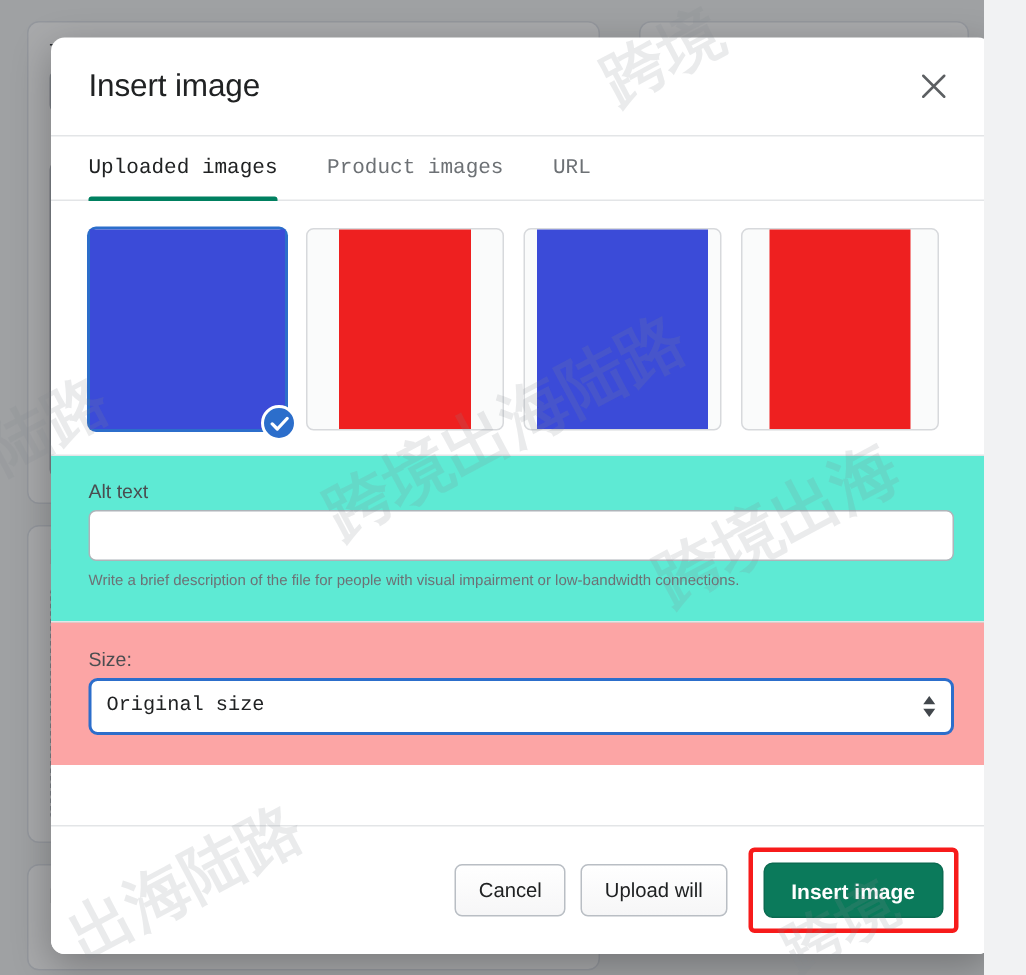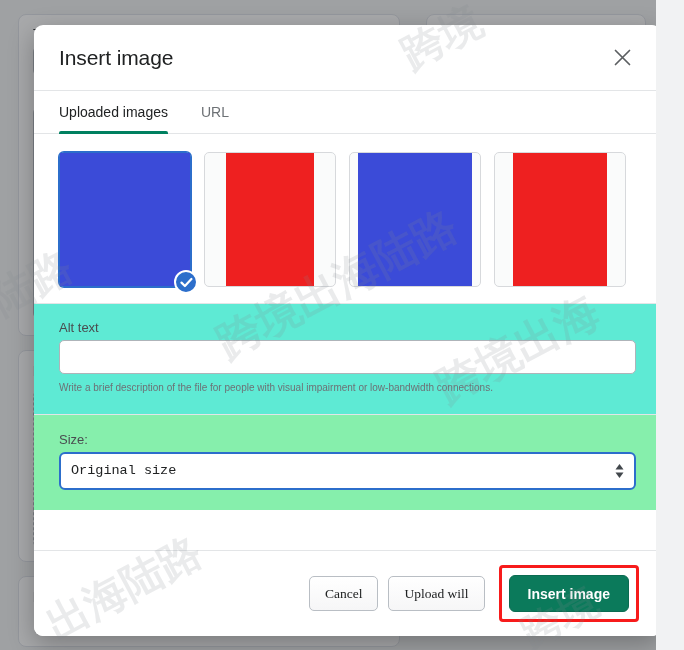--- a/index.html
+++ b/index.html
@@ -147,20 +147,21 @@
   .close-btn svg { display: block; }
 
   .tabs-bar {
     border-top: 1px solid #e3e5e7;
     border-bottom: 1px solid #e3e5e7;
     display: flex;
     padding: 0 25px;
     flex: none;
     height: 44px;
     align-items: stretch;
+    font-family: Liberation Mono, monospace;
   }
   .tab {
     display: flex; align-items: center;
     padding: 0 0px;
     margin-right: 33px;
     font-size: 14px;
     color: #6d7175;
     cursor: pointer;
     position: relative;
     background: transparent; border: none;
@@ -240,21 +241,21 @@
   .help-text {
     margin-top: 7px;
     font-size: 10px;
     color: #6d7175;
     line-height: 1.45;
   }
 
   .size-region {
     flex: none;
     padding: 17px 25px 20px 25px;
-    background: #86efac;
+    background: #fca5a5;
   }
   .select-wrap {
     position: relative;
     width: 100%;
     font-family: Liberation Mono, monospace;
   }
   .select-box {
     width: 100%;
     height: 38px;
     border: 2px solid #2c6ecb;
@@ -281,21 +282,21 @@
     padding: 14px 22px 14px 22px;
     display: flex; justify-content: flex-end; align-items: center;
     gap: 10px;
     background: #fff;
   }
   .btn {
     height: 35px;
     padding: 0 15px;
     border-radius: 5px;
     font-size: 13.5px;
-    font-family: Liberation Serif, serif;
+    font-family: Liberation Sans, sans-serif;
     cursor: pointer;
     border: 1px solid #b9bec4;
     background: linear-gradient(180deg,#ffffff,#f6f6f7);
     color: #202223;
     text-align: right;
   }
   .btn-primary-wrap {
     position: relative;
     padding: 7px;
     border: 3px solid #f71b1b;
@@ -426,20 +427,21 @@
       <div class="modal-title">Insert image</div>
       <button class="close-btn">
         <svg width="19" height="19" viewBox="0 0 19 19">
           <path d="M2.5 2.5l14 14M16.5 2.5l-14 14" stroke="#5c5f62" stroke-width="1.7" stroke-linecap="round"></path>
         </svg>
       </button>
     </div>
 
     <div class="tabs-bar">
       <button class="tab active">Uploaded images</button>
+      <button class="tab">Product images</button>
       <button class="tab">URL</button>
     </div>
 
     <div class="thumbs-region">
       <div class="thumbs">
 
         <div class="thumb selected">
           <span class="swatch" style="width:130px;height:133px;background:#3b4bd8;"></span>
           <span class="check">
             <svg width="13" height="11" viewBox="0 0 13 11">

